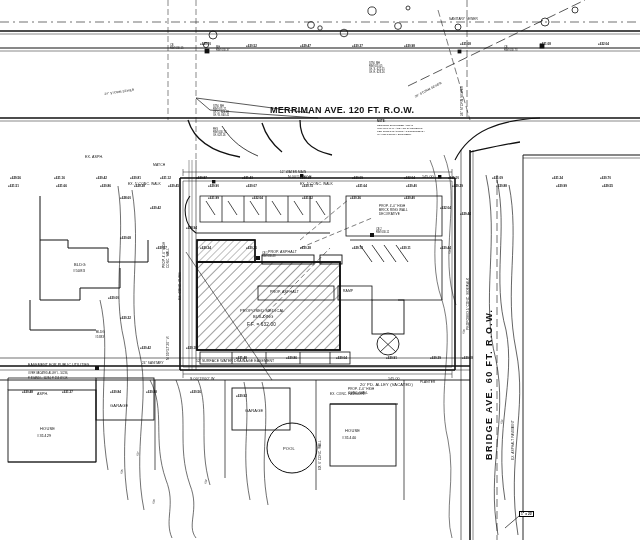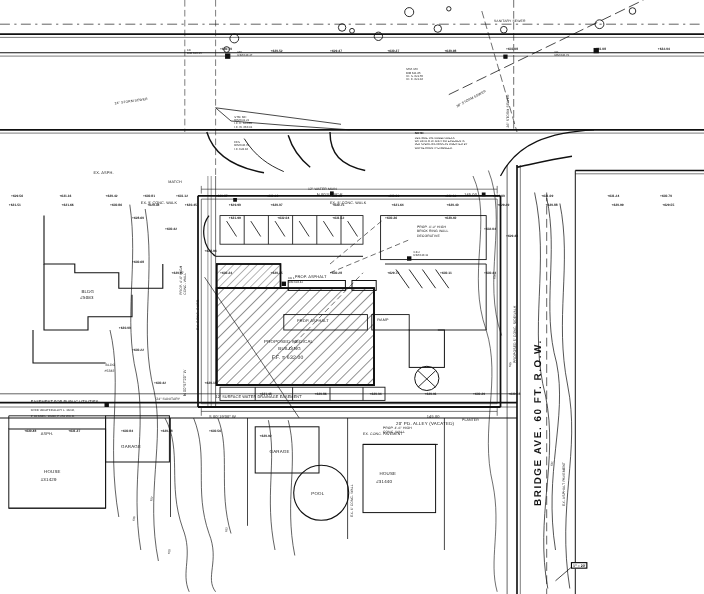--- a/index.html
+++ b/index.html
@@ -254,20 +254,21 @@
         <rect x="438" y="175" width="3.4" height="3.4"></rect>
         <rect x="212" y="180" width="3.4" height="3.4"></rect>
       </g>
 
       <g stroke-width="0.7">
         <path d="M505,528 L519,516"></path>
       </g>
     </g>
   </svg>
 
+  <div class="lbl street md" style="left:270px;top:105px;font-size:9px;">MERRIMAN  AVE.   120 FT.  R.O.W.</div>
 
   <div class="lbl street vert" style="left:484px;top:460px;font-size:9px;transform:rotate(-90deg);">BRIDGE  AVE.  60 FT.  R.O.W.</div>
 
   <div class="lbl sm" style="left:360px;top:382px;font-size:4px;">20' PD. ALLEY (VACATED)</div>
 
   <div class="lbl tiny" style="left:449px;top:17px;">SANITARY SEWER</div>
   <div class="lbl tiny vert" style="left:414px;top:95px;transform:rotate(-28deg);">36" STORM SEWER</div>
   <div class="lbl tiny vert" style="left:104px;top:92px;transform:rotate(-8deg);">24" STORM SEWER</div>
   <div class="lbl tiny" style="left:280px;top:170px;">12" WATER MAIN</div>
   <div class="lbl tiny" style="left:142px;top:361px;">24" SANITARY</div>

